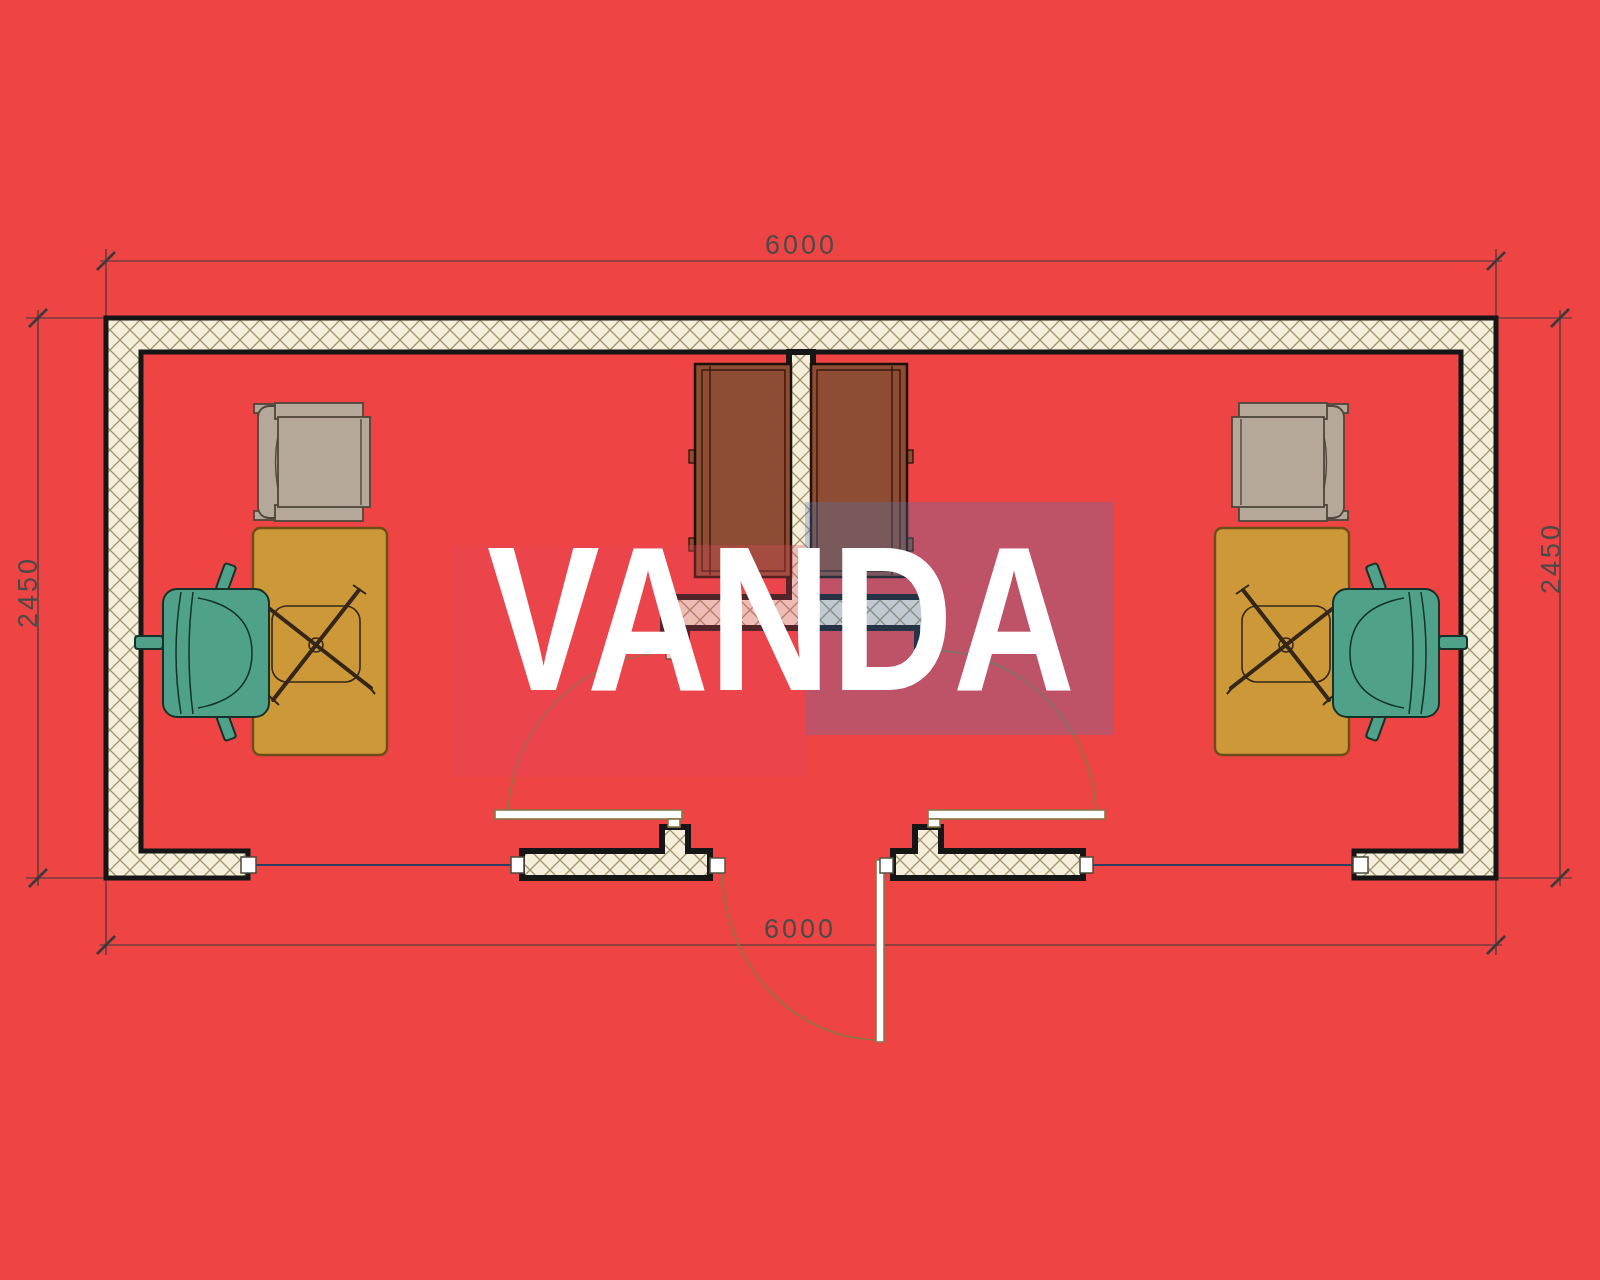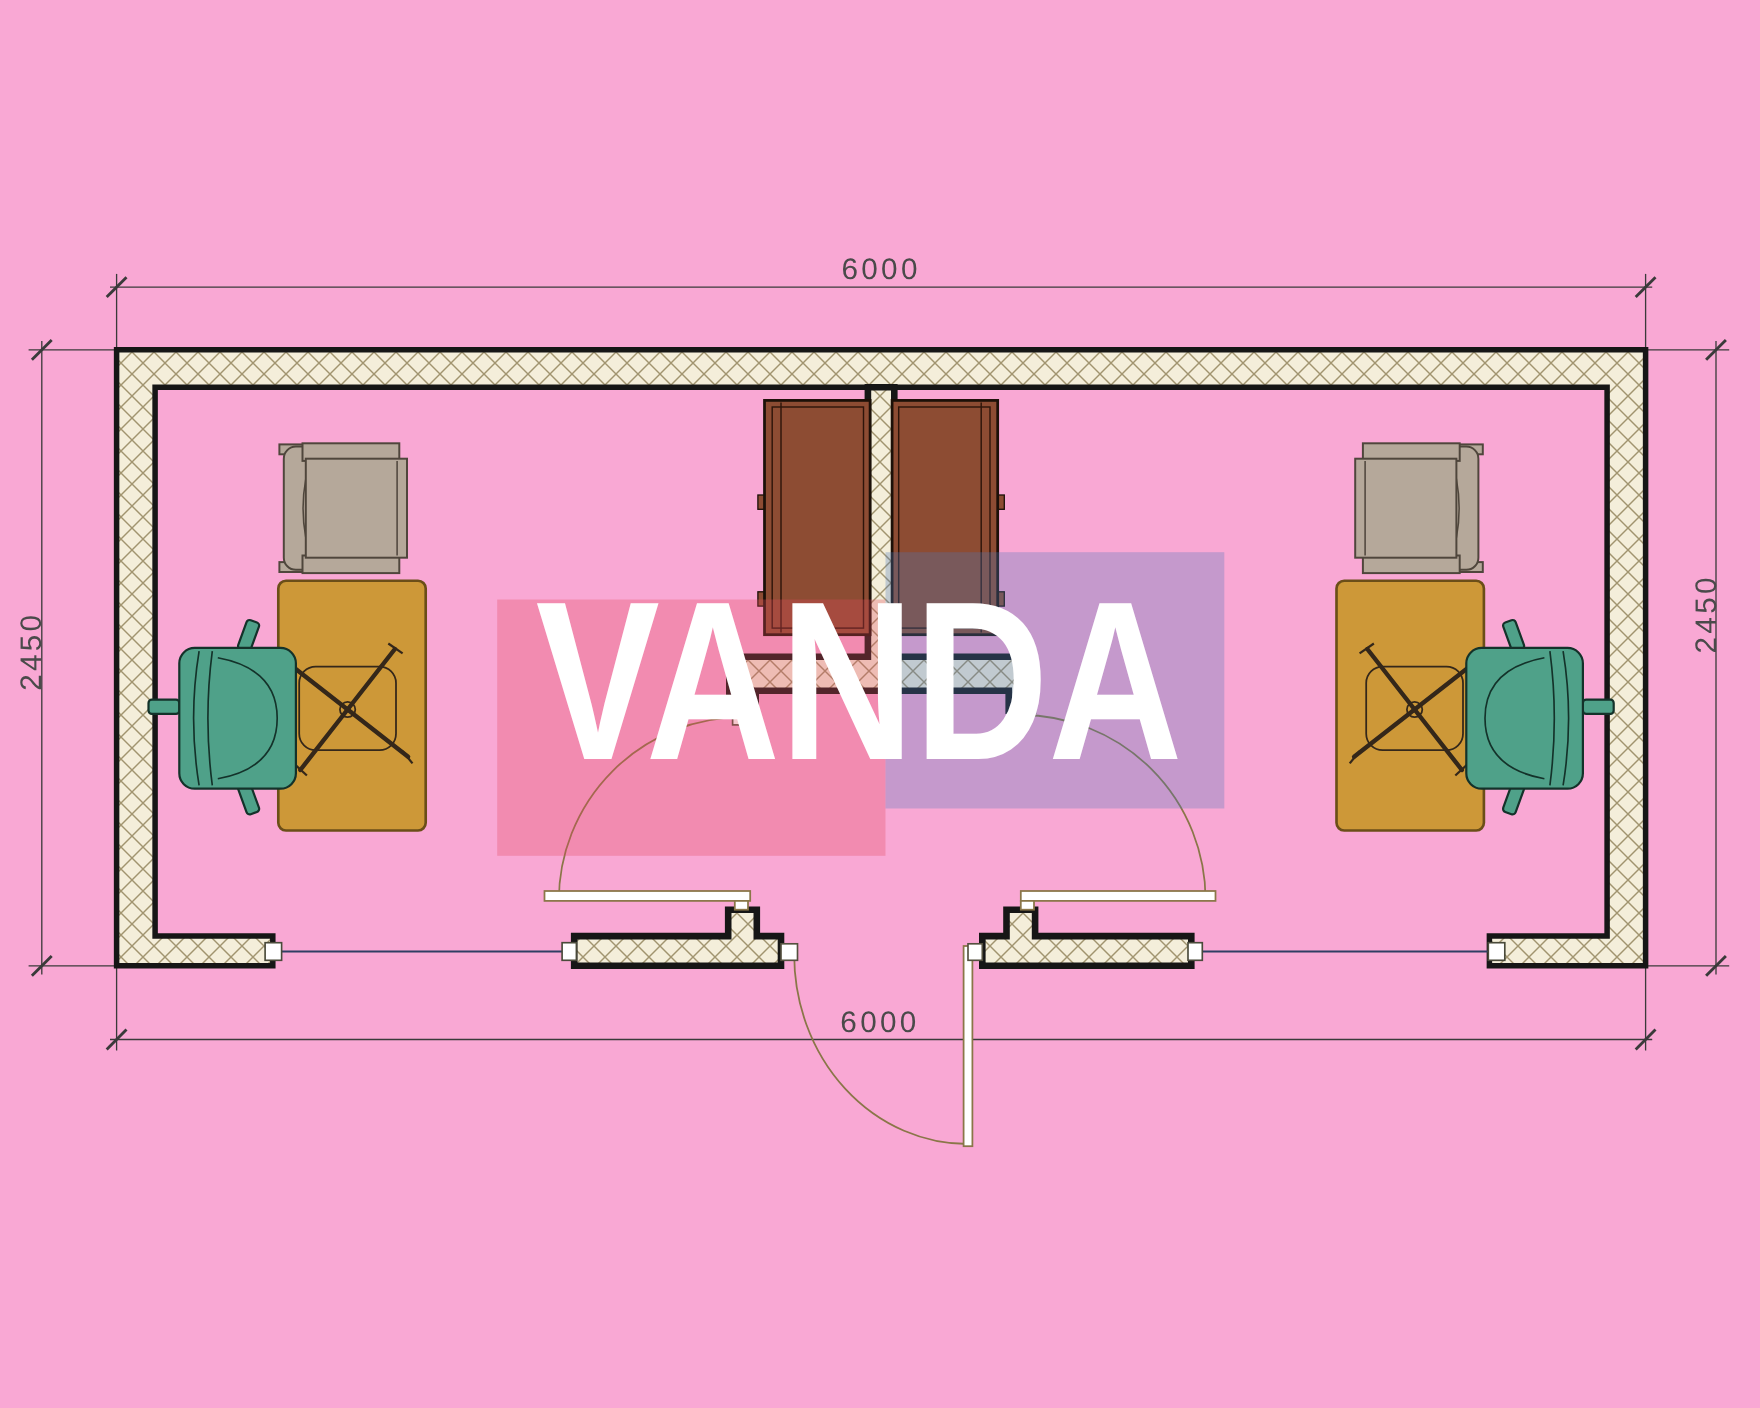--- a/index.html
+++ b/index.html
@@ -1,17 +1,17 @@
 <!DOCTYPE html>
 <html><head>
 <meta charset="utf-8">
 <style>
   html,body{margin:0;padding:0;background:#ffffff;}
   body{width:1600px;height:1280px;font-family:"Liberation Sans",sans-serif;}
-  .stage{position:relative;width:1600px;height:1280px;background:#f9a8d4;overflow:hidden;}
+  .stage{position:relative;width:1600px;height:1280px;background:#ef4444;overflow:hidden;}
   svg{display:block;}
   text{font-family:"Liberation Sans",sans-serif;}
   .dim-text{font-size:27px;letter-spacing:3px;}
   .wm-text{font-weight:700;}
 </style>
 </head>
 <body>
 
 <div class="stage">
 <svg width="1600" height="1280" viewBox="0 0 1600 1280">

